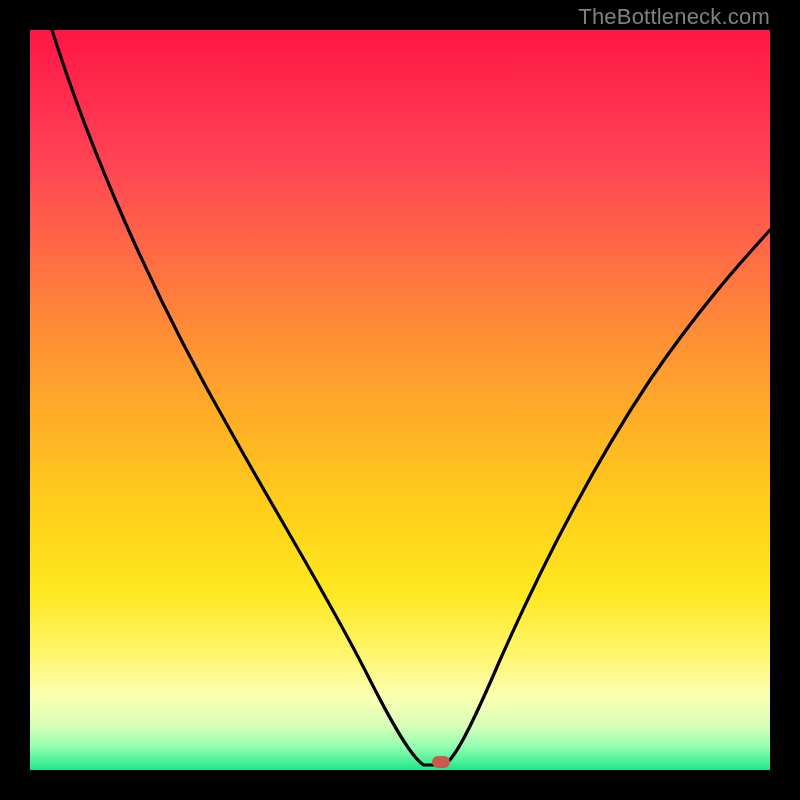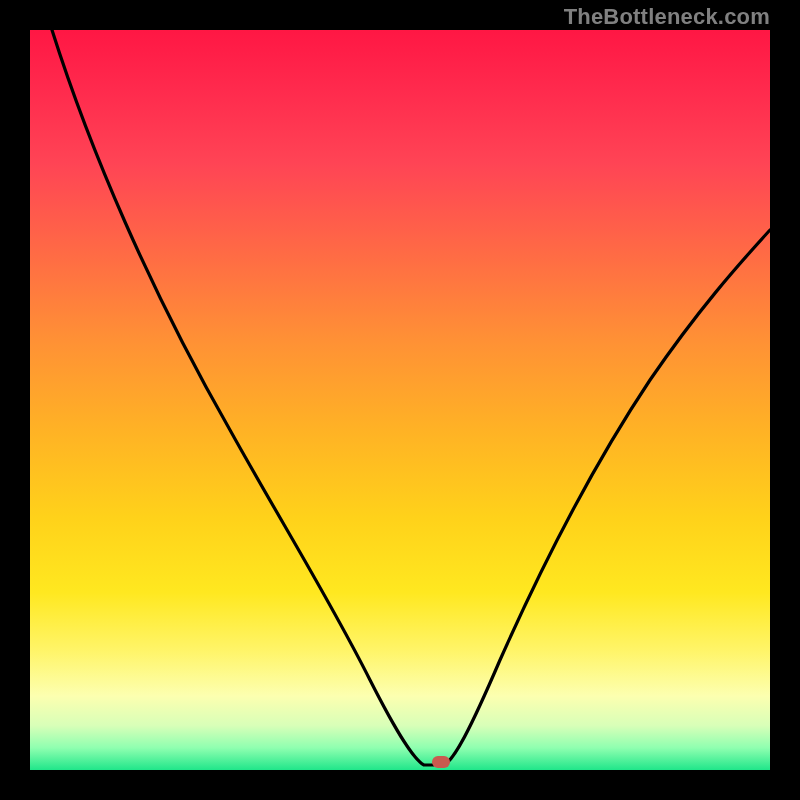--- a/index.html
+++ b/index.html
@@ -42,21 +42,21 @@
       #8fffb0 97%,
       #20e68a 100%
     );
   }
   .attribution {
     position: absolute;
     top: 4px;
     right: 30px;
     color: #808080;
     font-size: 22px;
-    font-weight: 700;
+    font-weight: 400;
     letter-spacing: 0.2px;
   }
   svg.curve {
     position: absolute;
     top: 0;
     left: 0;
     width: 740px;
     height: 740px;
   }
 </style>

